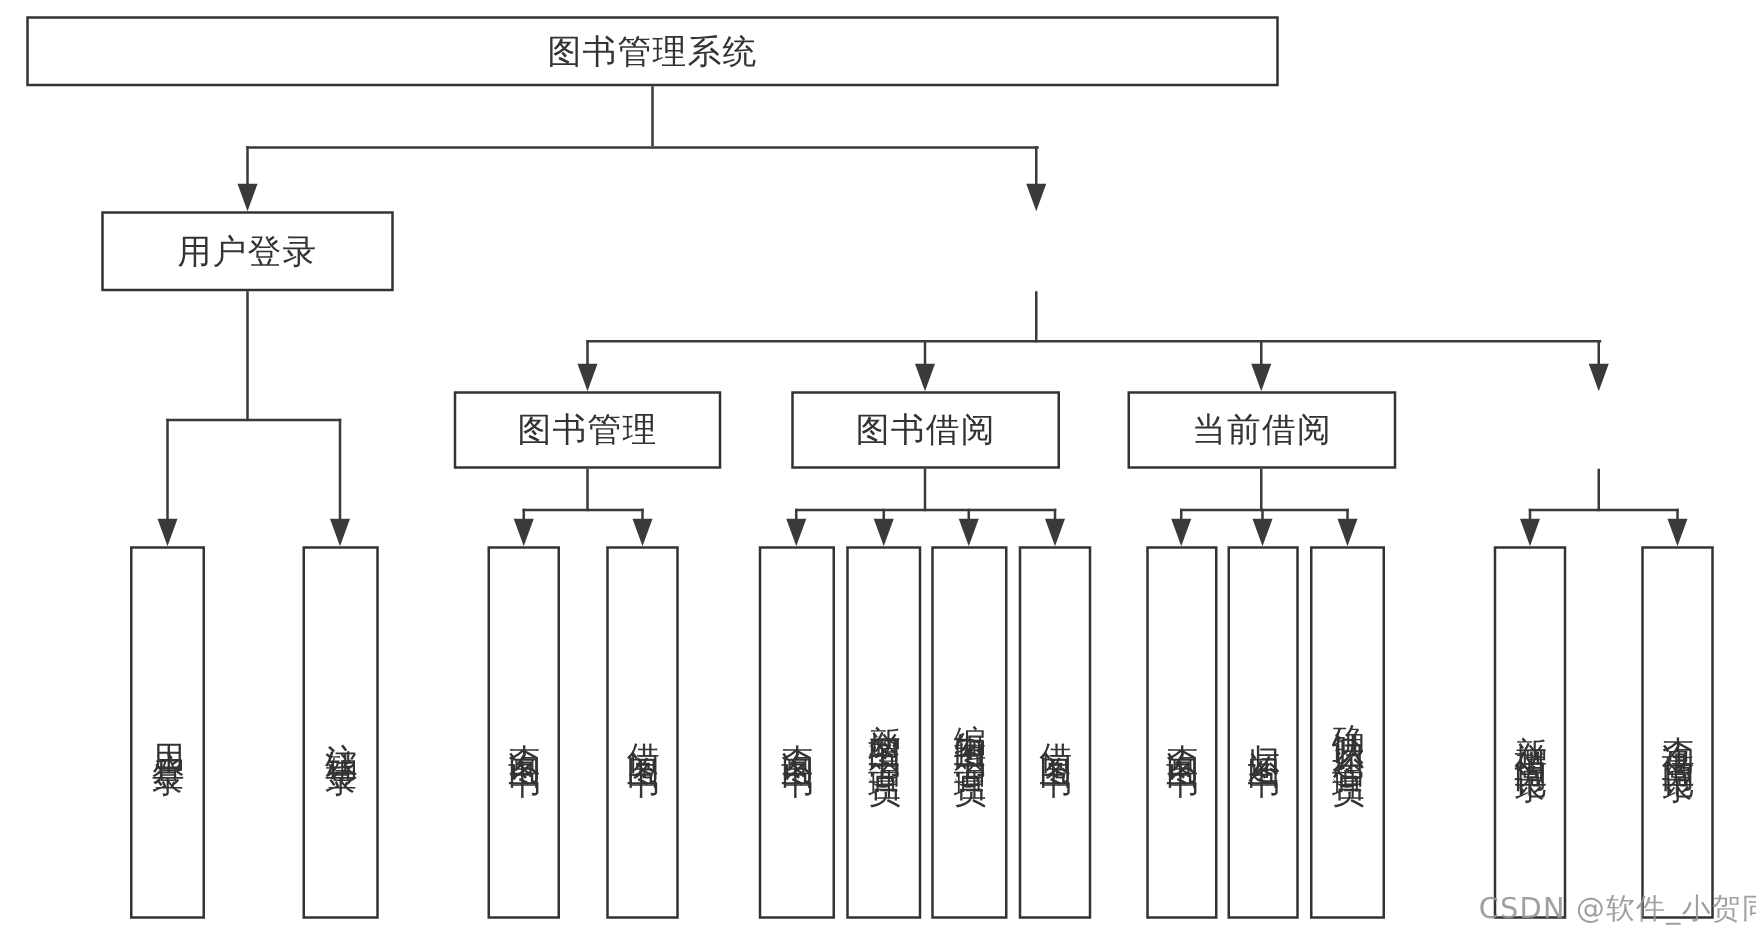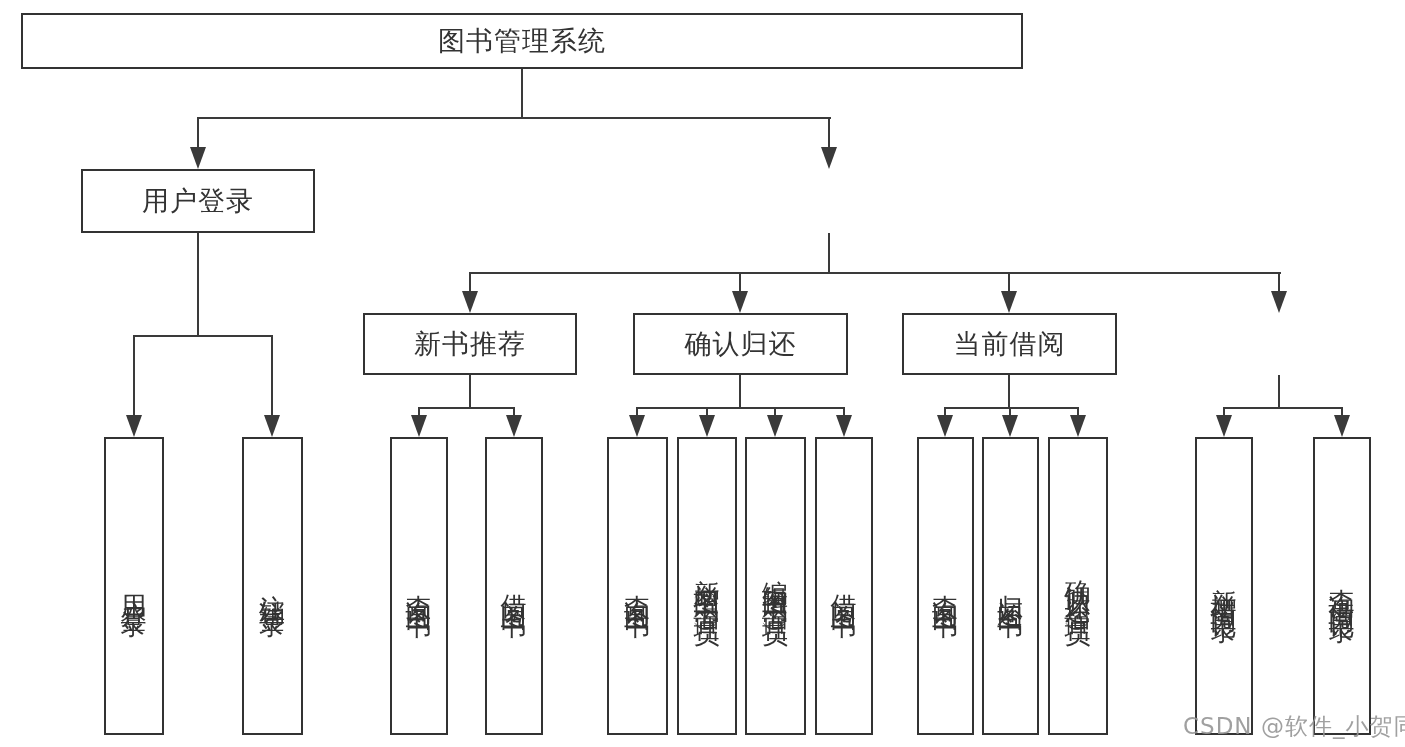--- a/index.html
+++ b/index.html
@@ -95,24 +95,24 @@
   <div class="vline" style="left:469px; top:272px; height:20px;"></div>
   <div class="arrow" style="left:462px; top:291px;"></div>
   <div class="vline" style="left:739px; top:272px; height:20px;"></div>
   <div class="arrow" style="left:732px; top:291px;"></div>
   <div class="vline" style="left:1008px; top:272px; height:20px;"></div>
   <div class="arrow" style="left:1001px; top:291px;"></div>
   <div class="vline" style="left:1278px; top:272px; height:20px;"></div>
   <div class="arrow" style="left:1271px; top:291px;"></div>
 
   <div class="box" style="left:363px; top:313px; width:214px; height:62px;">
-    <span>新书推荐</span>
+    <span>图书管理</span>
   </div>
   <div class="box" style="left:633px; top:313px; width:215px; height:62px;">
-    <span>确认归还</span>
+    <span>图书借阅</span>
   </div>
   <div class="box" style="left:902px; top:313px; width:215px; height:62px;">
     <span>当前借阅</span>
   </div>
 
   <div class="vline" style="left:469px; top:375px; height:34px;"></div>
   <div class="hline" style="left:418px; top:407px; width:97px;"></div>
   <div class="vline" style="left:418px; top:407px; height:10px;"></div>
   <div class="arrow" style="left:411px; top:415px;"></div>
   <div class="vline" style="left:513px; top:407px; height:10px;"></div>

